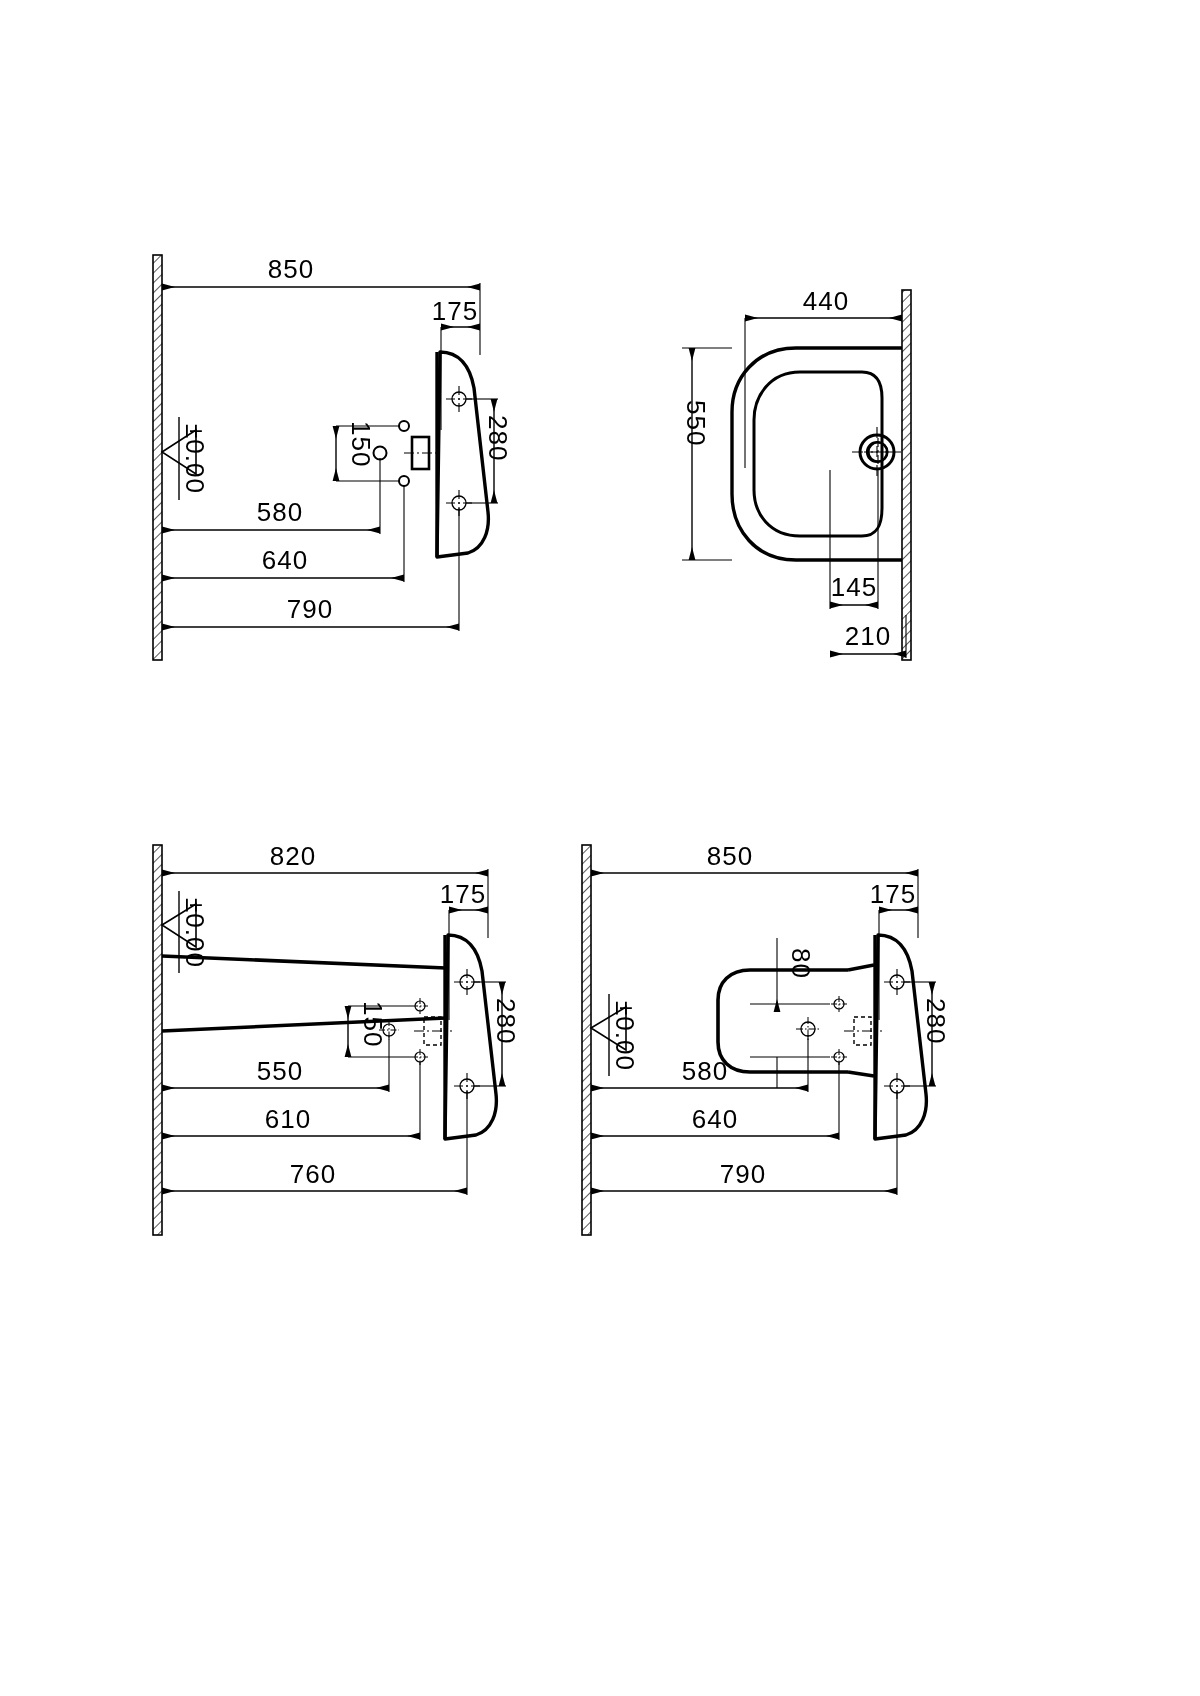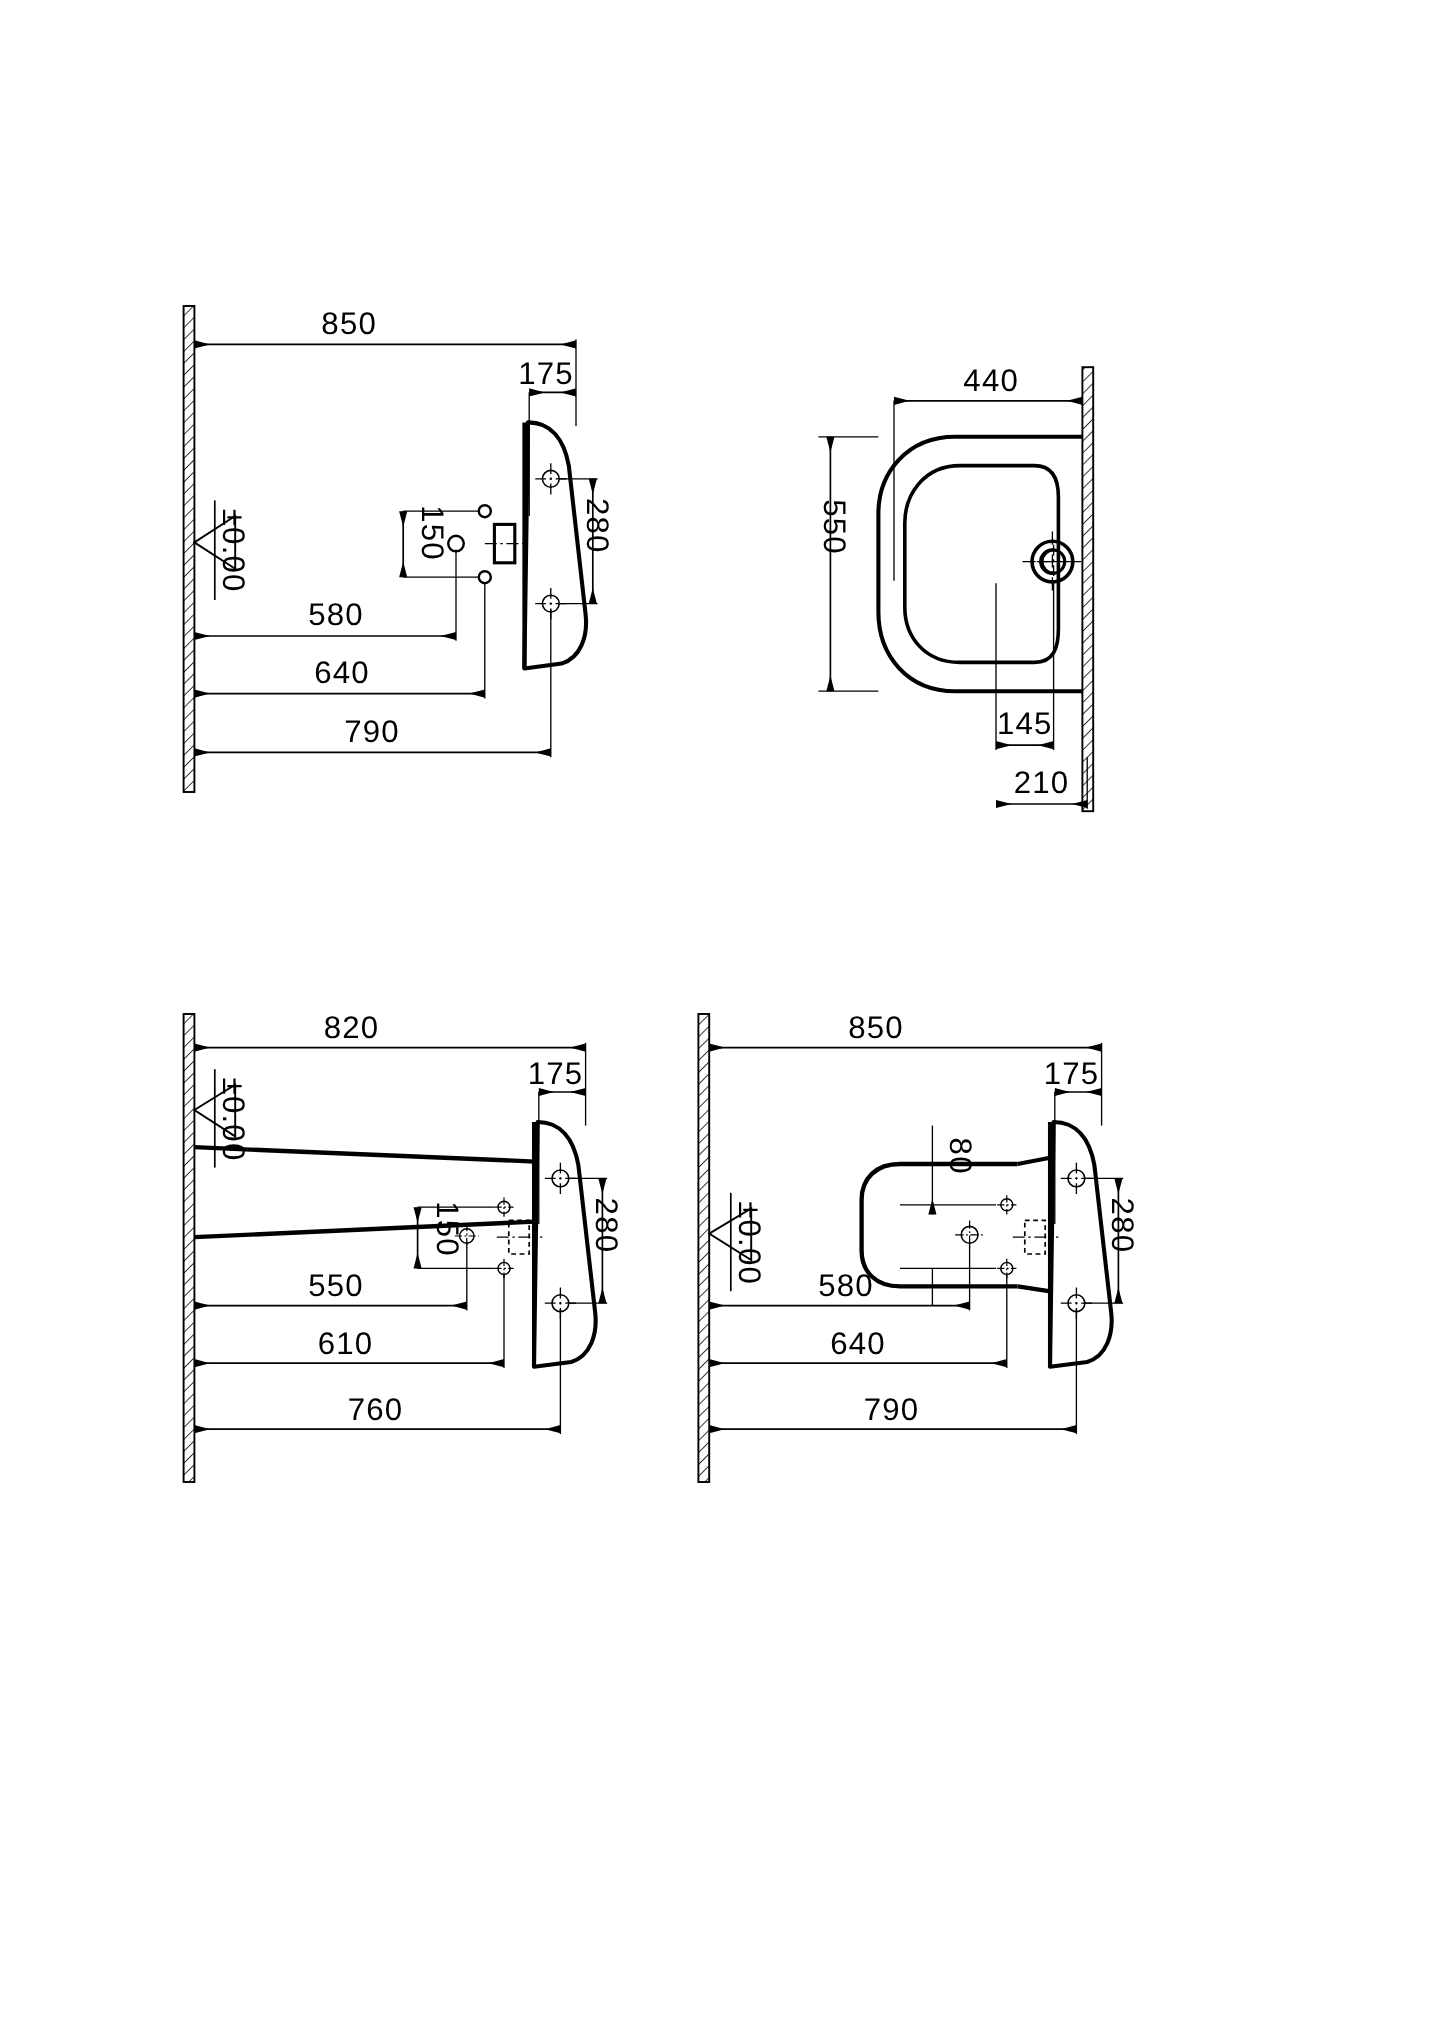--- a/index.html
+++ b/index.html
@@ -108,21 +108,21 @@
   <text class="dimtxt" x="285" y="569" text-anchor="middle">640</text>
 
   <g>
     <line x1="162" y1="627" x2="459" y2="627" stroke="#000" stroke-width="1.4" marker-start="url(#arL)" marker-end="url(#arR)"></line>
     <line x1="459" y1="508" x2="459" y2="631" stroke="#000" stroke-width="1.1"></line>
   </g>
   <text class="dimtxt" x="310" y="618" text-anchor="middle">790</text>
 </svg>
 </div>
 
-<div class="view" style="left:600px;top:16px;">
+<div class="view" style="left:600px;top:0px;">
 <svg width="600" height="700" viewBox="0 0 600 700">
   <defs>
     <pattern id="hatchB" width="7" height="7" patternTransform="rotate(45)" patternUnits="userSpaceOnUse">
       <line x1="0" y1="0" x2="0" y2="7" stroke="#000" stroke-width="1.3"></line>
     </pattern>
     <marker id="brR" markerWidth="14" markerHeight="10" refX="13" refY="5" orient="auto" markerUnits="userSpaceOnUse">
       <path d="M0,5 L13,1.6 L13,8.4 Z" fill="#000"></path>
     </marker>
     <marker id="brL" markerWidth="14" markerHeight="10" refX="1" refY="5" orient="auto" markerUnits="userSpaceOnUse">
       <path d="M14,5 L1,1.6 L1,8.4 Z" fill="#000"></path>

